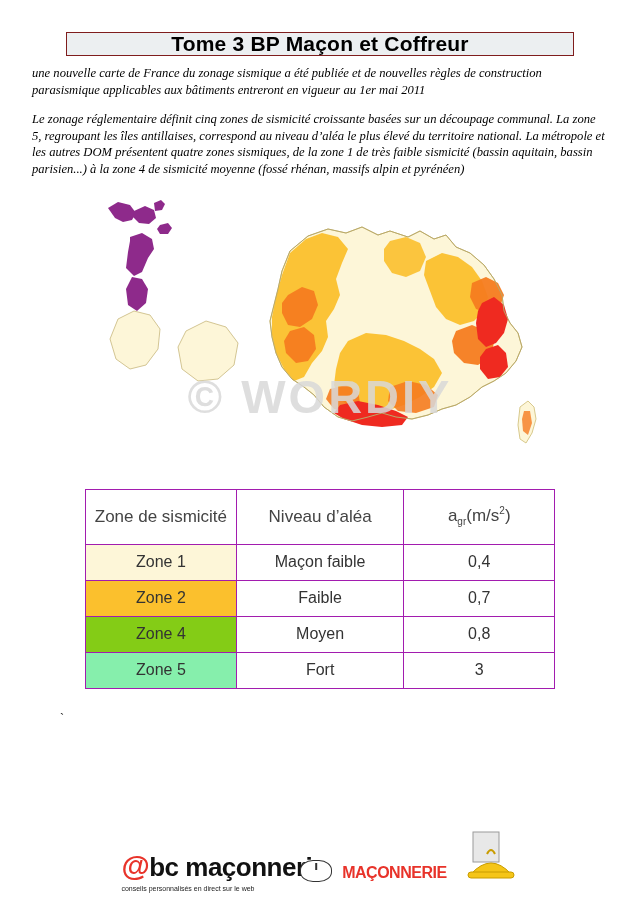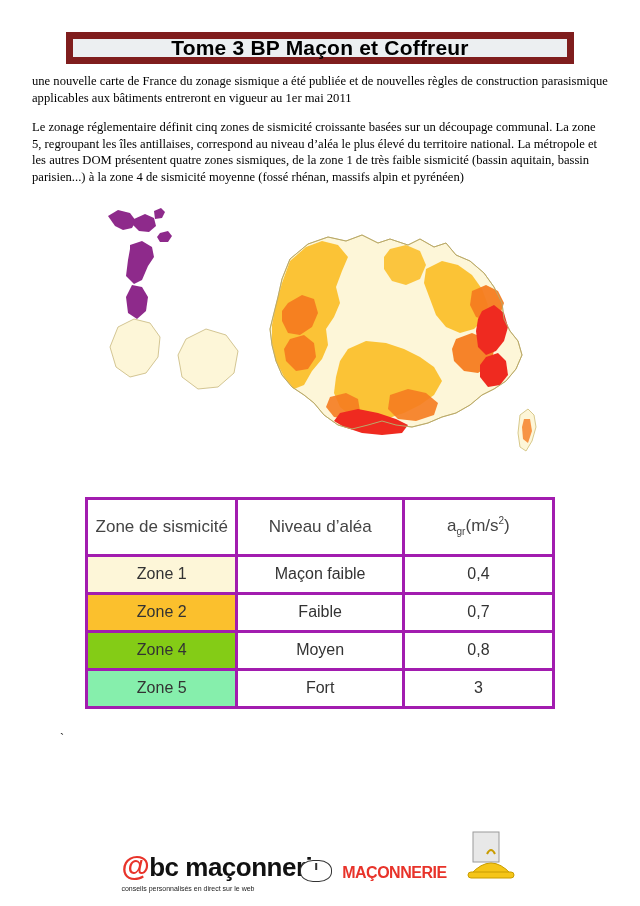--- a/index.html
+++ b/index.html
@@ -21,23 +21,23 @@
     height: 906px;
     box-sizing: border-box;
     padding: 0 32px;
   }
 
   
   .title-banner {
     margin-top: 32px;
     margin-left: 34px;
     margin-right: 34px;
-    border: 7px solid #7f1d1d;
+    border: 1px solid #7f1d1d;
     background: #eceff1;
-    height: 32px;
+    height: 24px;
     display: flex;
     align-items: center;
     justify-content: center;
     box-sizing: border-box;
   }
   .title-banner .title-text {
     font-family: "Liberation Sans", sans-serif;
     font-weight: bold;
     font-size: 21px;
     letter-spacing: 0.2px;
@@ -46,20 +46,21 @@
 
   
   .body-text {
     margin-top: 9px;
     font-size: 12.6px;
     line-height: 1.32;
     text-align: left;
   }
   .body-text p {
     margin: 0 0 13px 0;
+    font-style: italic;
   }
 
   
   .map-wrap {
     position: relative;
     height: 290px;
     margin-top: 2px;
   }
   .map-svg {
     position: absolute;
@@ -88,21 +89,21 @@
     margin-top: 8px;
     display: flex;
     justify-content: center;
   }
   table.legend {
     border-collapse: collapse;
     width: 470px;
     font-family: "Liberation Sans", sans-serif;
   }
   table.legend th, table.legend td {
-    border: 3px solid #a21caf;
+    border: 1px solid #a21caf;
     text-align: center;
     font-weight: normal;
     font-size: 16px;
     color: #333;
     height: 35px;
     padding: 0 4px;
   }
   table.legend th {
     font-size: 17px;
     color: #444;
@@ -281,20 +282,21 @@
                  L318 46 L330 40 L344 48 L356 44 L366 56
                  L380 62 L394 74 L404 88 L412 104 L414 120
                  L420 132 L428 142 L432 156 L426 170 L416 182
                  L404 190 L392 196 L380 206 L366 214 L352 218
                  L338 224 L322 228 L306 226 L292 222 L278 226
                  L262 230 L248 226 L234 216 L224 204 L214 196
                  L202 188 L192 176 L186 162 L182 146 L180 130
                  L184 114 L188 98 L192 80 Z" fill="none" stroke="#b9a96a" stroke-width="1"></path>
       </g>
     </svg>
+    <div class="watermark">© WORDIY</div>
   </div>
 
   <div class="legend-table-wrap">
     <table class="legend">
       <thead>
         <tr>
           <th class="col-zone">Zone de sismicité</th>
           <th class="col-niveau">Niveau d’aléa</th>
           <th class="col-agr">
             <span>a</span><span class="sub">gr</span><span>(m/s</span><span class="sup">2</span><span>)</span>

